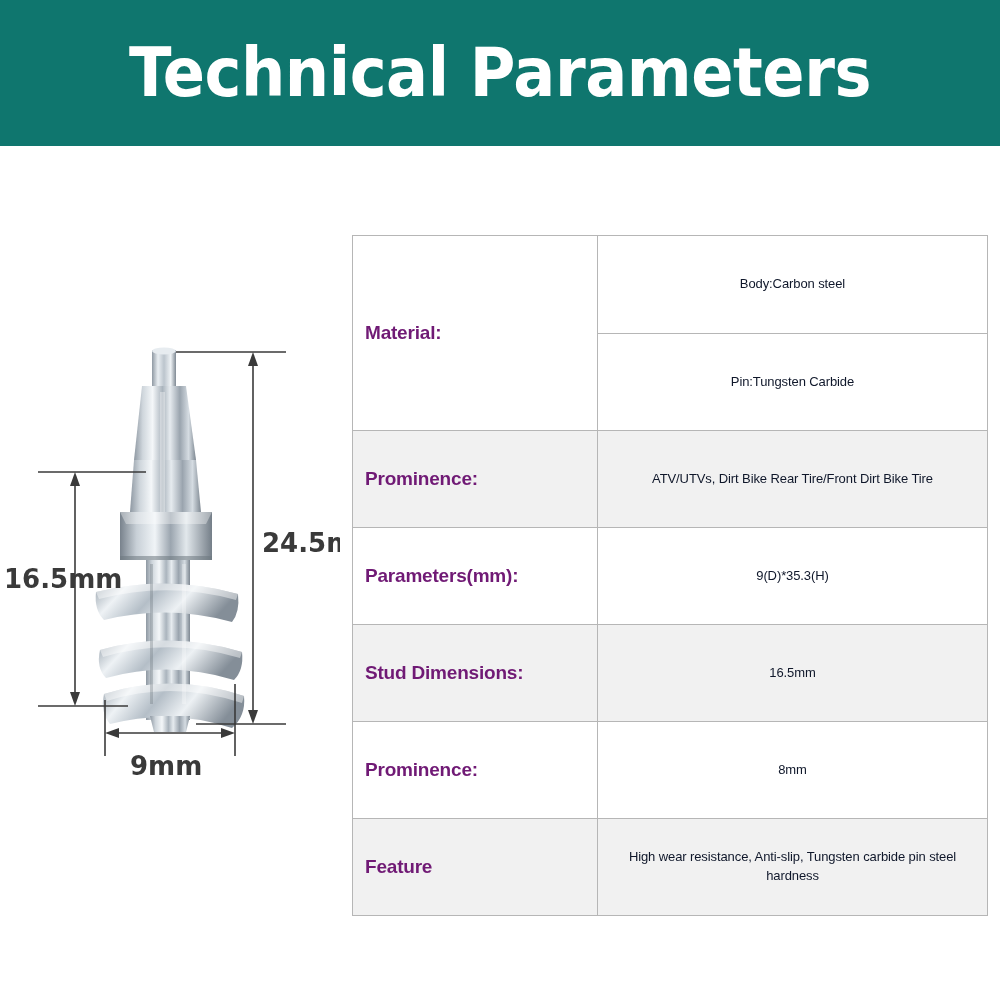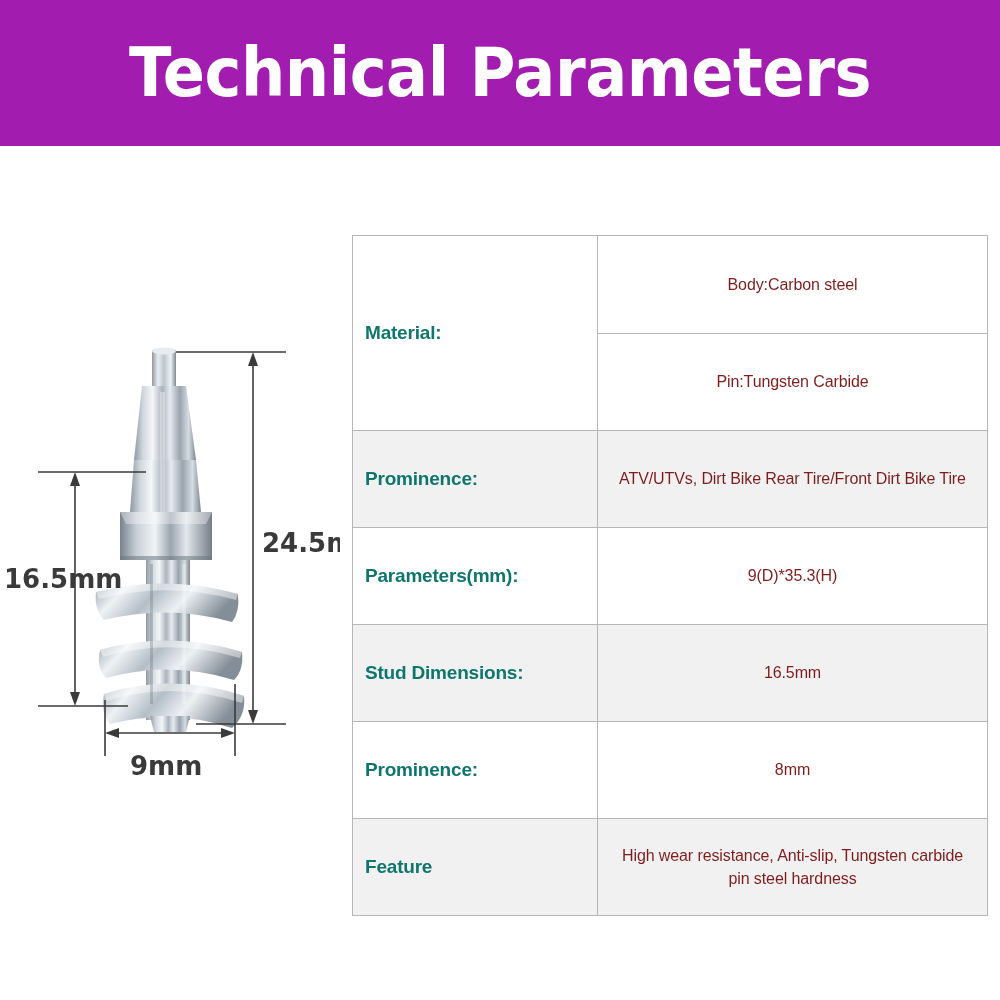--- a/index.html
+++ b/index.html
@@ -15,21 +15,21 @@
     position: relative;
   }
 
   
   .banner {
     position: absolute;
     left: 0;
     top: 0;
     width: 1000px;
     height: 146px;
-    background: #a21caf;
+    background: #0f766e;
     display: flex;
     align-items: center;
     justify-content: center;
   }
   .banner-title {
     color: #ffffff;
     font-family: "DejaVu Sans", sans-serif;
     font-size: 67px;
     font-weight: bold;
     letter-spacing: -0.5px;
@@ -59,29 +59,29 @@
   }
   .spec-table td {
     border: 1px solid #b6b6b6;
     padding: 0 12px;
     vertical-align: middle;
   }
   .label-cell {
     width: 220px;
     font-size: 19px;
     font-weight: bold;
-    color: #0f766e;
+    color: #701a75;
     text-align: left;
     padding-left: 14px;
     letter-spacing: -0.2px;
   }
   .value-cell {
-    font-size: 16px;
+    font-size: 13px;
     font-weight: normal;
-    color: #7f1d1d;
+    color: #0f172a;
     text-align: center;
     line-height: 1.45;
     letter-spacing: -0.1px;
   }
   .row-white  { background: #ffffff; }
   .row-shade  { background: #f1f1f1; }
   .h-tall  { height: 97px; }
   .h-mid   { height: 96px; }
   .h-sub   { height: 96px; }
 </style>

